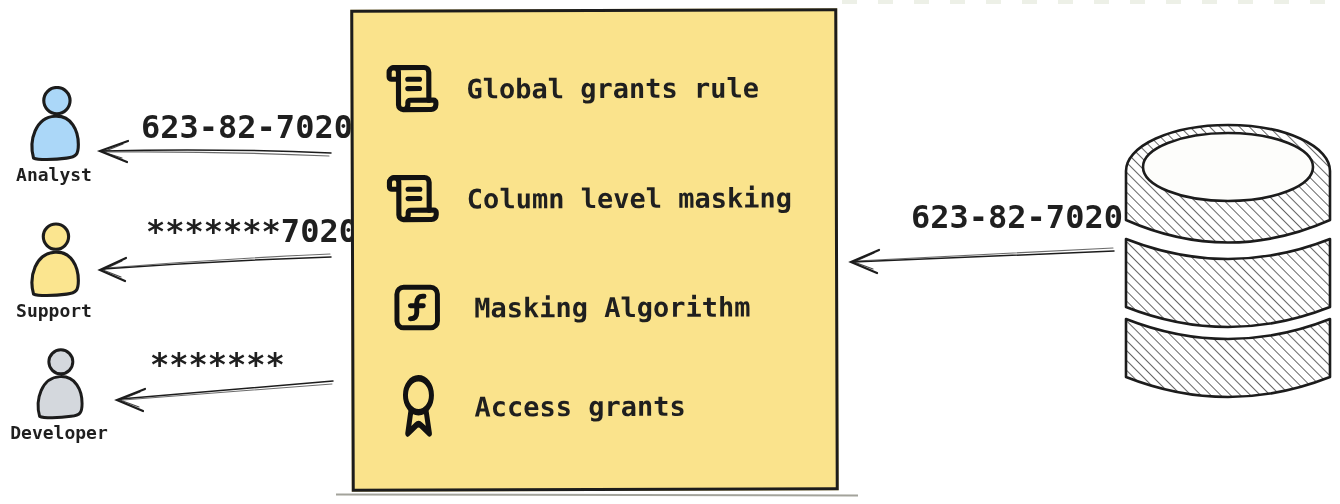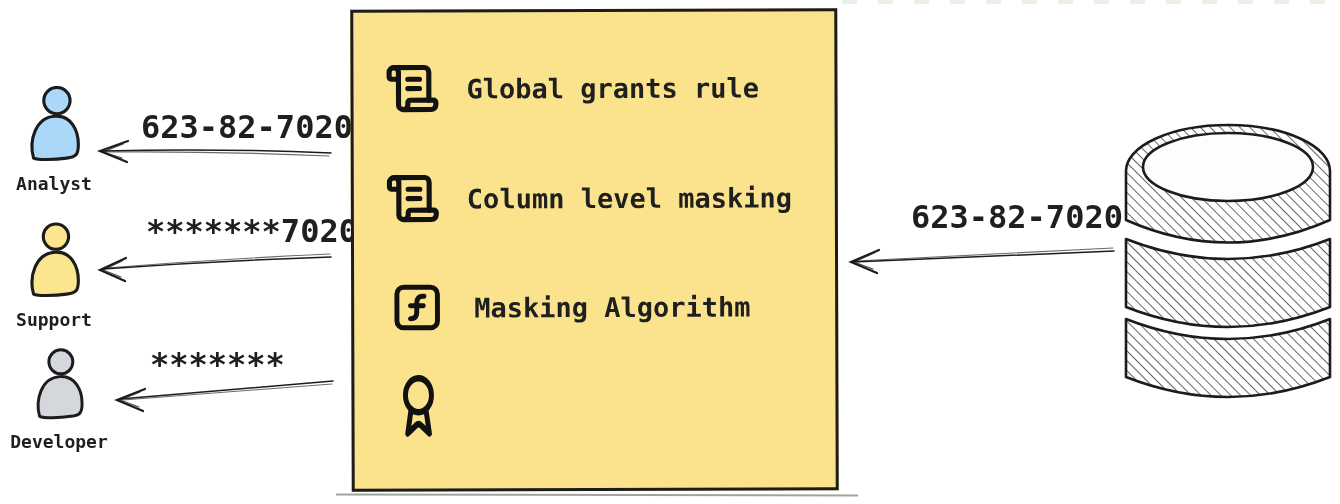--- a/index.html
+++ b/index.html
@@ -10,21 +10,21 @@
   }
   
   .edge-dashes{
     position:absolute; left:842px; top:0; width:498px; height:4px;
     background:repeating-linear-gradient(90deg,#e7ebdf 0 15px, transparent 15px 36px);
     opacity:.75;
   }
   
   .persona{ position:absolute; text-align:center; }
   .persona svg{ display:block; margin:0 auto; }
-  .persona .plabel{ font-size:18px; font-weight:bold; margin-top:11px; white-space:nowrap; }
+  .persona .plabel{ font-size:18px; font-weight:bold; margin-top:2px; white-space:nowrap; }
   .persona-analyst{ left:8px;  top:86px;  width:92px; }
   .persona-support{ left:6px;  top:222px; width:96px; }
   .persona-developer{ left:4px; top:348px; width:110px; }
   
   .flow-label{ position:absolute; font-size:32px; font-weight:bold; white-space:nowrap; letter-spacing:0; }
   .lbl-analyst{ left:141px; top:108px; }
   .lbl-support{ left:146px; top:212px; }
   .lbl-developer{ left:150px; top:345px; }
   .lbl-database{ left:911px; top:198px; }
   
@@ -148,20 +148,21 @@
         <path d="M9 11.2h5.7"></path>
       </svg>
       <span class="mlabel">Masking Algorithm</span>
     </div>
 
     <div class="mask-row row-4">
       <svg width="52" height="68" viewBox="0 0 24 24" preserveAspectRatio="none" fill="none" stroke="#111111" stroke-width="2.3" stroke-linecap="round" stroke-linejoin="round">
         <circle cx="12" cy="8" r="6"></circle>
         <path d="M15.4 13 17 21.5l-3.9-2.9a1.8 1.8 0 0 0-2.2 0L7 21.5 8.6 13"></path>
       </svg>
+      <span class="mlabel">Access grants</span>
     </div>
 
   </div>
   <div class="sketch-underline"></div>
 
   <svg class="db" width="220" height="290" viewBox="0 0 220 290">
     <defs>
       <pattern id="hatch" width="7" height="7" patternUnits="userSpaceOnUse" patternTransform="rotate(-45)">
         <rect width="7" height="7" fill="#ffffff"></rect>
         <line x1="0" y1="0" x2="0" y2="7" stroke="#4a4a4a" stroke-width="1.7"></line>

